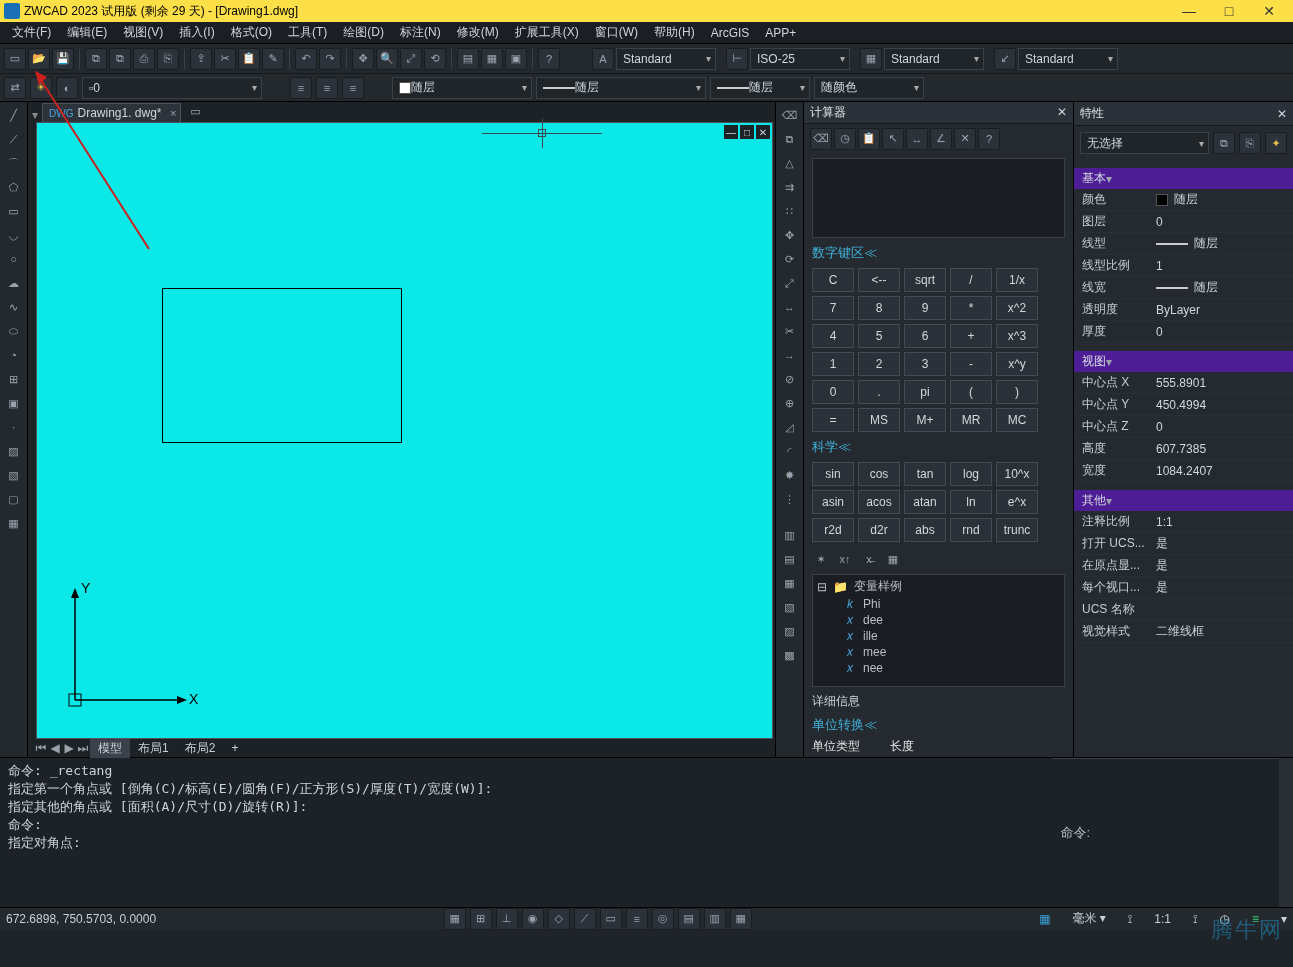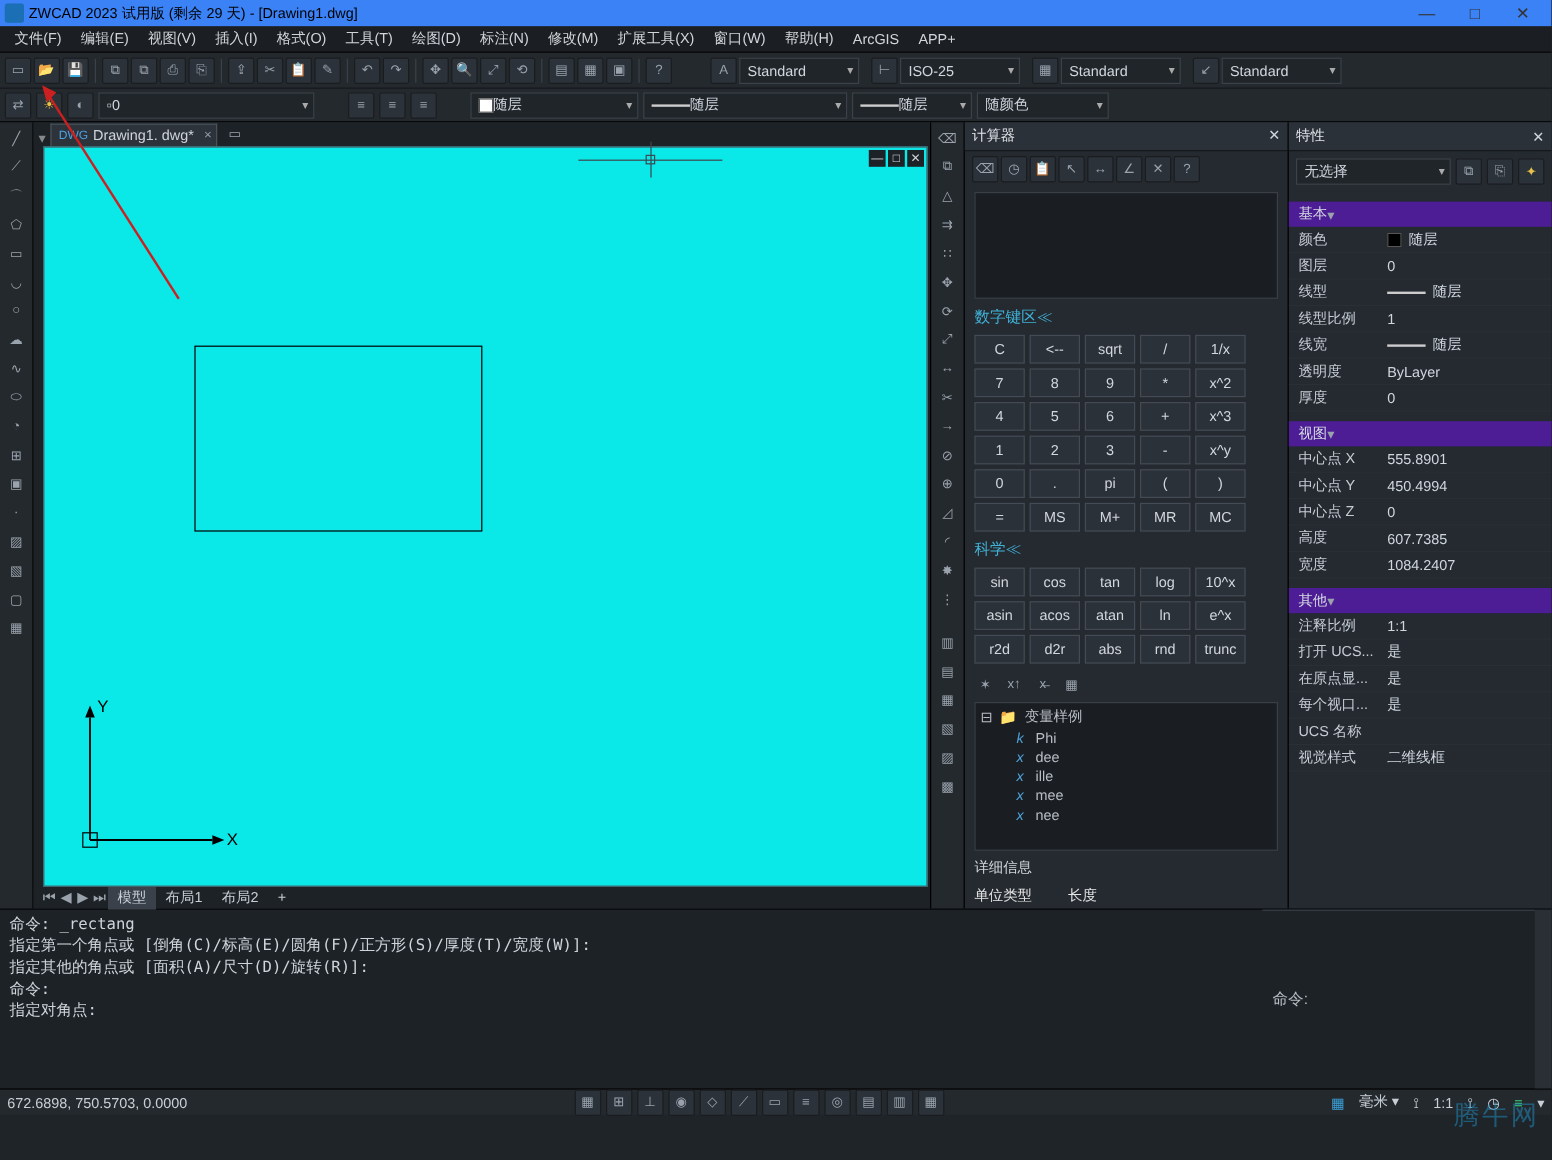--- a/index.html
+++ b/index.html
@@ -1,19 +1,19 @@
 <!DOCTYPE html>
 <html><head>
 <meta charset="utf-8">
 <style>
 * { margin:0; padding:0; box-sizing:border-box; font-family:"Microsoft YaHei",Arial,sans-serif; }
 body { width:1293px; height:967px; background:#1f2429; color:#b8bec5; font-size:12px; overflow:hidden; position:relative; }
 
 
-.titlebar { background:#3b82f6; color:#000; height:22px; display:flex; align-items:center; padding:4px 4px; }
+.titlebar { background:#fde047; color:#000; height:22px; display:flex; align-items:center; padding:4px 4px; }
 .titlebar .appicon { width:16px; height:16px; background:#1b6fb5; margin-right:4px; border-radius:2px; }
 .titlebar .title { flex:1; }
 .titlebar .wbtn { width:40px; text-align:center; font-size:14px; color:#333; cursor:default; }
 
 
 .menubar { background:#1b1f23; height:22px; display:flex; align-items:center; padding:0 4px; border-bottom:1px solid #000; }
 .menubar .mitem { padding:2px 8px; cursor:default; color:#d0d5db; }
 
 
 .tbrow { background:#24292e; height:30px; display:flex; align-items:center; padding:2px 4px; border-bottom:1px solid #15181b; gap:2px; }
@@ -85,21 +85,21 @@
 .lts { width:32px; height:2px; background:#ccc; display:inline-block; }
 
 
 .cmdarea { height:150px; background:#1d2227; border-top:1px solid #000; display:flex; }
 .cmdhist { flex:1; padding:4px 8px; color:#cdd4da; font-size:13px; line-height:18px; white-space:pre-wrap; font-family:"SimSun",monospace; }
 .cmdrail { width:14px; background:#2a2f35; }
 .cmdinput { display:flex; align-items:center; border-top:1px solid #3a4149; padding:2px 8px; font-family:"SimSun",monospace; font-size:13px; }
 .cmdinput input { flex:1; background:transparent; border:none; outline:none; color:#cdd4da; margin-left:4px; }
 
 
-.status { height:22px; background:#24292e; display:flex; align-items:center; padding:0 6px; color:#c8cfd6; gap:12px; border-top:1px solid #000; font-size:12px; }
+.status { height:22px; background:#24292e; display:flex; align-items:center; padding:0 6px; color:#c8cfd6; gap:22px; border-top:1px solid #000; font-size:12px; }
 .status .sicons { display:flex; gap:4px; }
 .status .spacer { flex:1; }
 
 .watermark { position:absolute; right:10px; bottom:22px; color:#1f90c4; font-size:22px; opacity:0.5; letter-spacing:2px; pointer-events:none; }
 </style>
 </head>
 <body>
 
 <div class="titlebar">
   <div class="appicon"></div>
@@ -400,20 +400,21 @@
           <span>mee</span>
         </div>
       <div class="vrow" style="padding-left:26px">
           <span class="k">x</span>
           <span>nee</span>
         </div>
 
     </div>
     <div class="detail">详细信息</div>
     <div style="flex:1"></div>
+    <div class="sect">单位转换≪</div>
     <div style="display:flex;padding:2px 8px;gap:30px;color:#e5e5e5;">
       <span>单位类型</span>
       <span>长度</span>
     </div>
   </div>
 
   <div class="panel props">
     <div class="panelhead">
       <span class="name">特性</span>
       <span class="x">✕</span>

